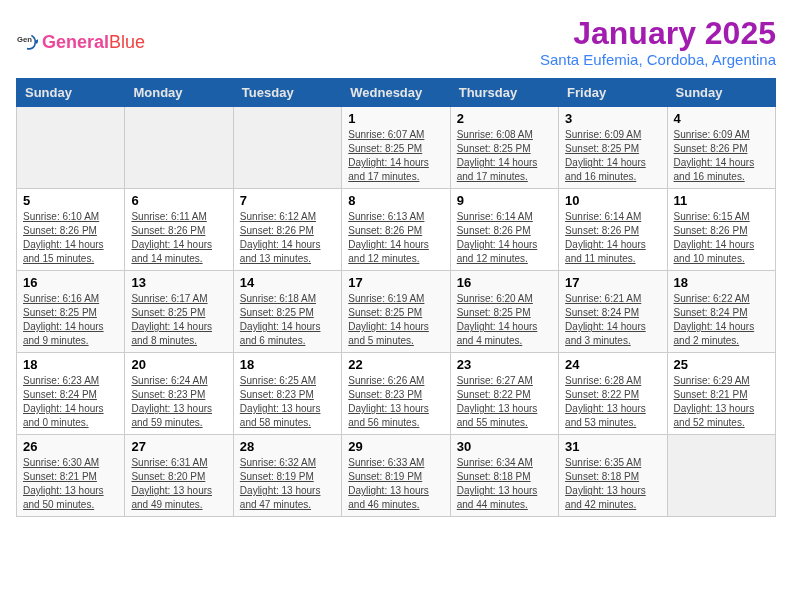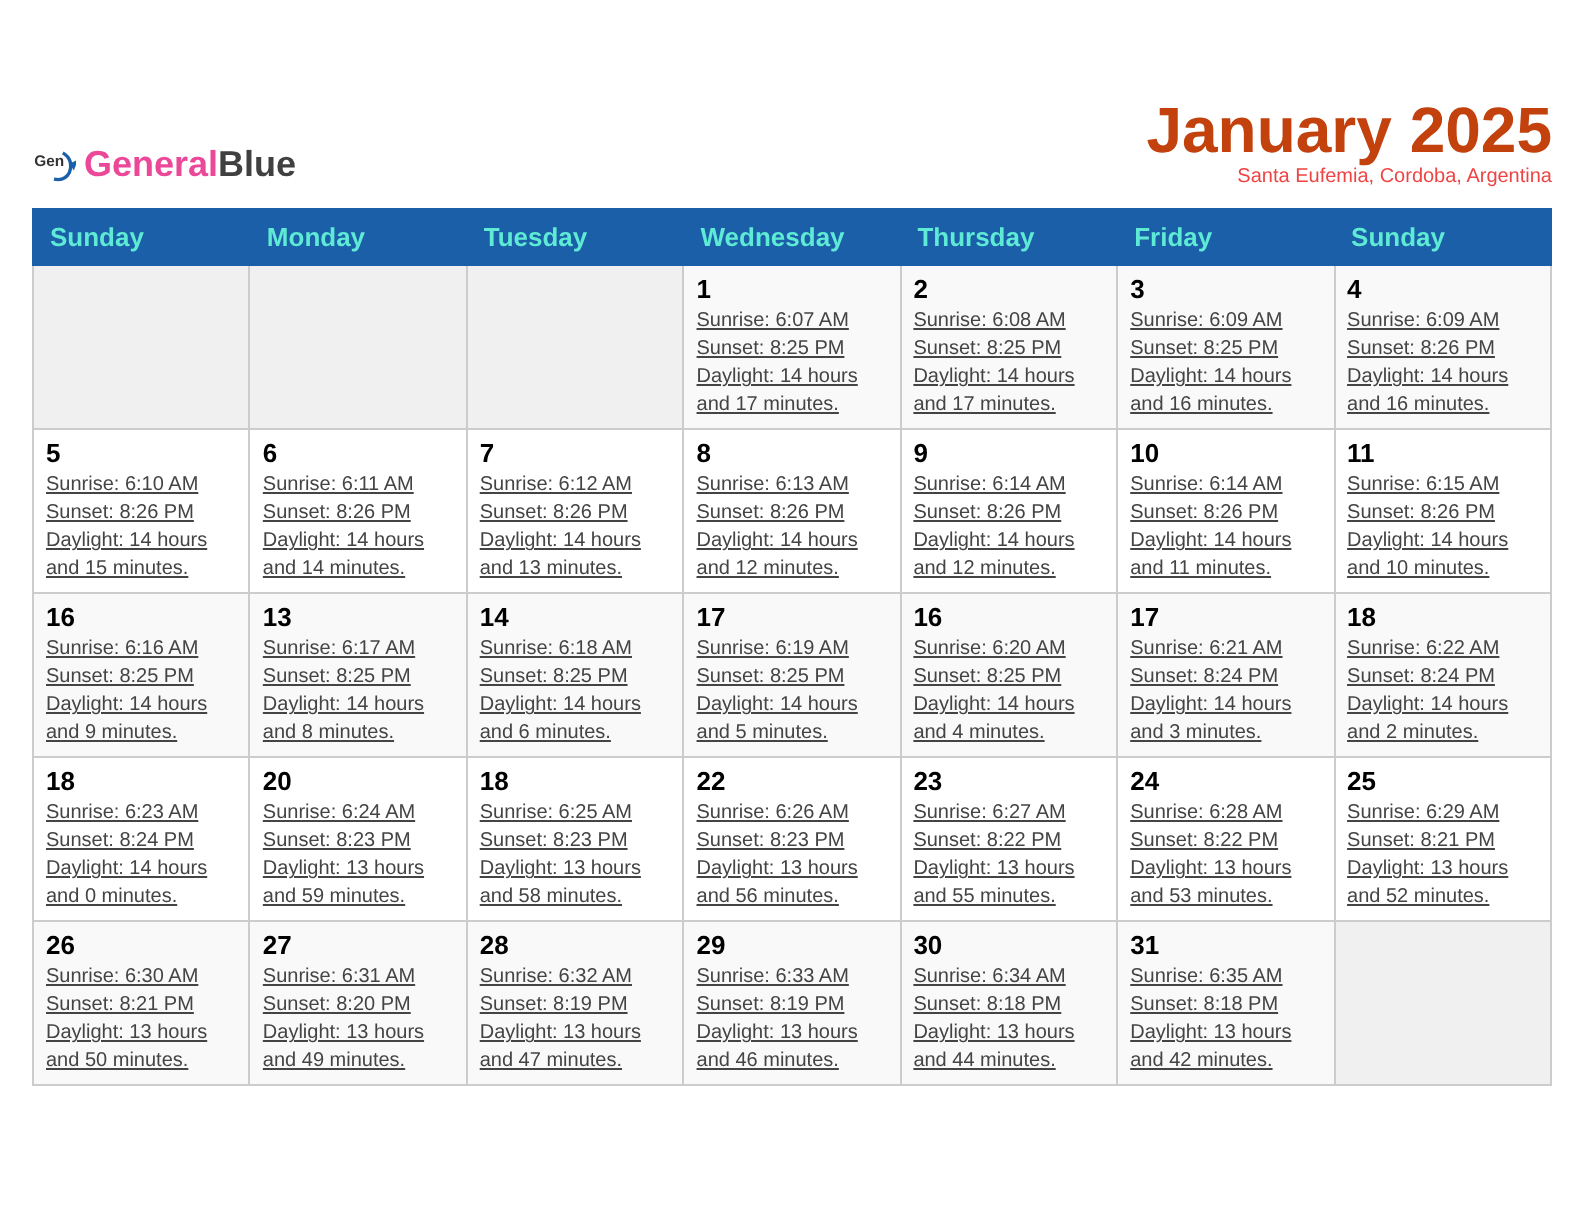--- a/index.html
+++ b/index.html
@@ -6,66 +6,65 @@
     body {
       font-family: Arial, sans-serif;
       background: #fff;
       width: 792px;
       min-height: 612px;
       padding: 16px;
     }
     .header {
       display: flex;
       justify-content: space-between;
-      align-items: flex-end;
+      align-items: center;
       margin-bottom: 10px;
-      margin-top: 32px;
     }
     .logo {
       display: flex;
       align-items: center;
       gap: 4px;
     }
     .logo-text-general {
       font-size: 18px;
       font-weight: bold;
       color: #ec4899;
       line-height: 1;
     }
     .logo-text-blue {
       font-size: 18px;
-      font-weight: bold;
-      color: #404040;
+      font-weight: normal;
+      color: #ef4444;
       line-height: 1;
     }
     .logo-icon {
       width: 22px;
       height: 22px;
     }
     .title-block {
       text-align: right;
     }
     .month-title {
       font-size: 32px;
       font-weight: bold;
-      color: #c2410c;
+      color: #a21caf;
       line-height: 1.1;
     }
     .subtitle {
-      font-size: 10px;
-      color: #ef4444;
+      font-size: 15px;
+      color: #3b82f6;
     }
     .calendar {
       width: 100%;
       border-collapse: collapse;
       border: 1px solid #ccc;
     }
     .calendar th {
       background-color: #1a5fa8;
-      color: #5eead4;
+      color: #e5e5e5;
       text-align: left;
       padding: 6px 8px;
       font-size: 13px;
       font-weight: bold;
       border: 1px solid #1a5fa8;
     }
     .calendar td {
       vertical-align: top;
       border: 1px solid #ccc;
       padding: 4px 6px;

